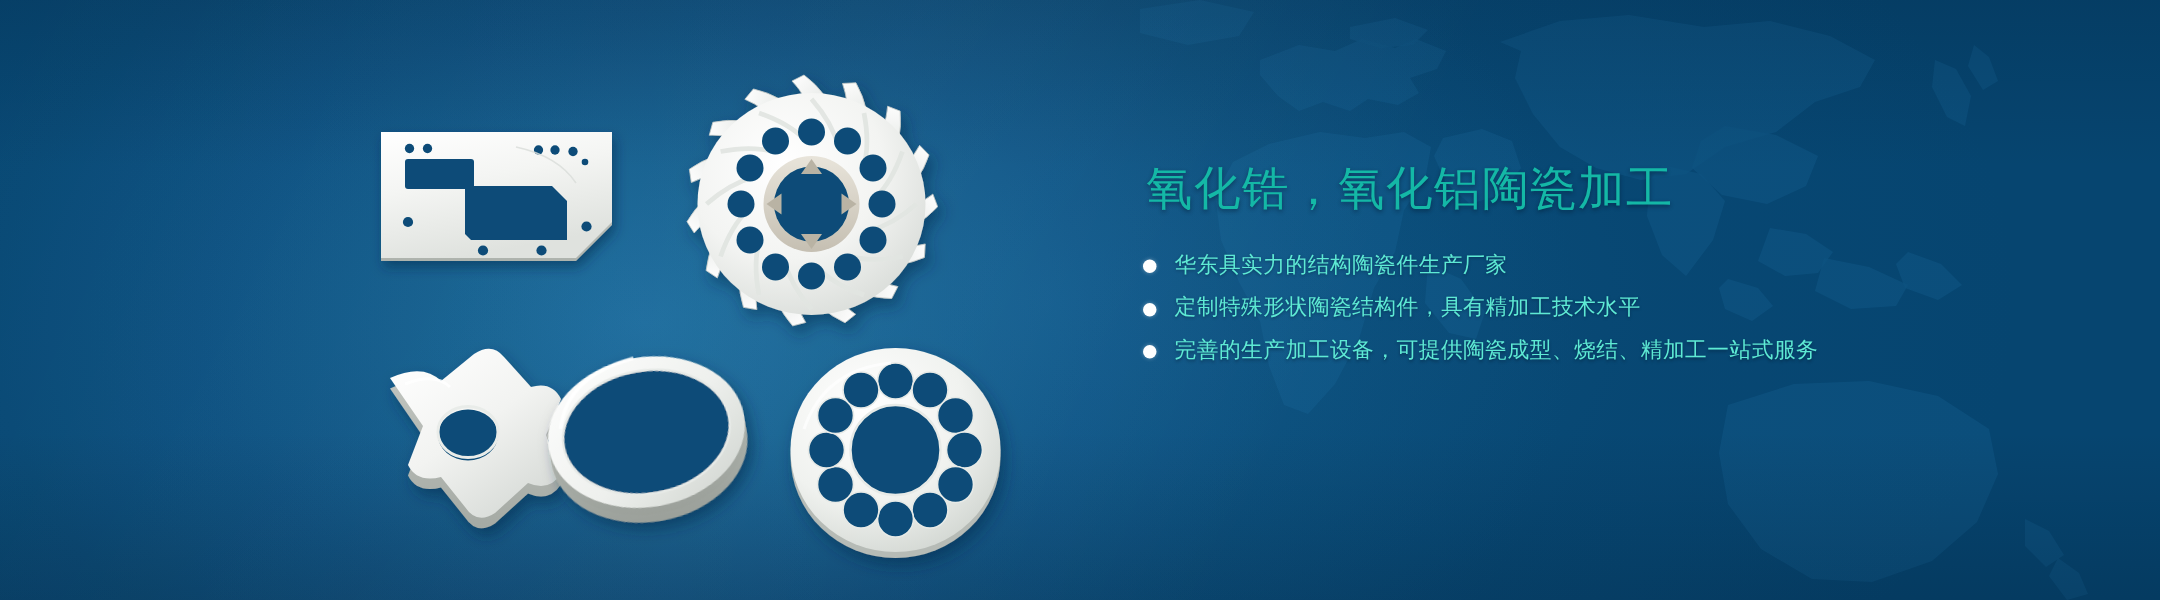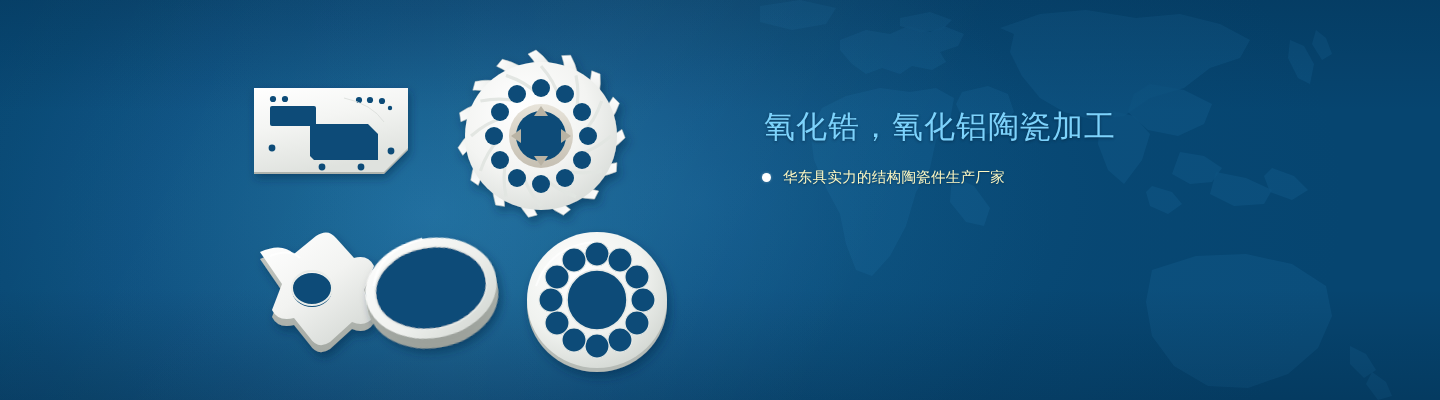--- a/index.html
+++ b/index.html
@@ -66,21 +66,21 @@
   .p-holedisc { left: 522px; top: 228px; }
 
   
   .text-block {
     position: absolute;
     left: 762px;
     top: 108px;
     width: 620px;
   }
   .headline {
-    color: #7dd3fc;
+    color: #14b8a6;
     font-size: 31px;
     line-height: 1.18;
     letter-spacing: 1px;
     font-weight: 400;
     margin: 0 0 22px 2px;
     text-shadow: 0 1px 3px rgba(0,18,36,0.45);
     white-space: nowrap;
   }
   .bullets {
     list-style: none;
@@ -96,21 +96,21 @@
   .bullet-dot {
     width: 9px;
     height: 9px;
     border-radius: 50%;
     background: #ffffff;
     flex: 0 0 auto;
     margin-right: 12px;
     box-shadow: 0 0 3px rgba(255,255,255,0.35);
   }
   .bullet-text {
-    color: #fef9c3;
+    color: #5eead4;
     font-size: 14.5px;
     line-height: 1.5;
     letter-spacing: 0.3px;
     text-shadow: 0 1px 2px rgba(0,18,36,0.4);
   }
 </style>
 </head>
 <body>
 
 <div id="banner">
@@ -423,16 +423,24 @@
 
   </div>
 
   <div class="text-block">
     <h1 class="headline">氧化锆，氧化铝陶瓷加工</h1>
     <ul class="bullets">
       <li class="bullet">
         <span class="bullet-dot"></span>
         <span class="bullet-text">华东具实力的结构陶瓷件生产厂家</span>
       </li>
+      <li class="bullet">
+        <span class="bullet-dot"></span>
+        <span class="bullet-text">定制特殊形状陶瓷结构件，具有精加工技术水平</span>
+      </li>
+      <li class="bullet">
+        <span class="bullet-dot"></span>
+        <span class="bullet-text">完善的生产加工设备，可提供陶瓷成型、烧结、精加工一站式服务</span>
+      </li>
     </ul>
   </div>
 
 </div>
 
 </body></html>

